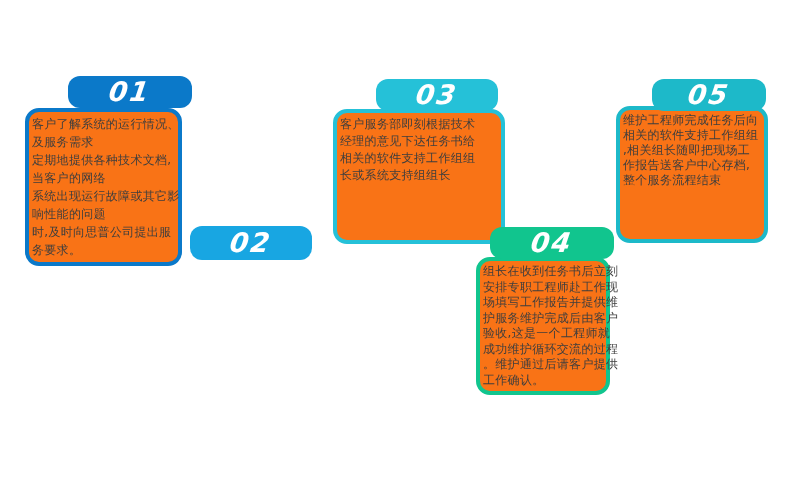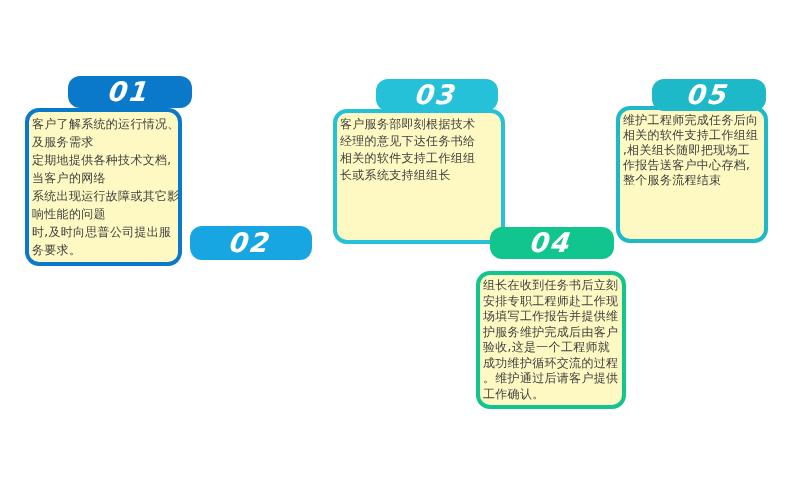--- a/index.html
+++ b/index.html
@@ -6,21 +6,21 @@
   .stage{
     position:relative;
     width:800px;height:480px;
     background:#ffffff;
     font-family:"DejaVu Sans",sans-serif;
     overflow:hidden;
   }
   .step{position:absolute;left:0;top:0;width:800px;height:480px;pointer-events:none;}
   .step .body{
     position:absolute;
-    background:#fef9c3;
+    background:#f97316;
     border:4px solid var(--c);
     border-radius:14px;
     box-sizing:border-box;
     z-index:1;
   }
   .step .badge{
     position:absolute;
     background:var(--c);
     border-radius:12px;
     display:flex;align-items:center;justify-content:center;
@@ -48,21 +48,21 @@
   .s2{z-index:3}.s4{z-index:3}
   .s1 .body{left:25px;top:108px;width:157px;height:158px}
   .s1 .badge{left:68px;top:76px;width:124px;height:32px}
   .s1 .txt{line-height:18px}
   .s2 .body{left:178px;top:251px;width:164px;height:137px}
   .s2 .badge{left:190px;top:226px;width:122px;height:34px}
   .s2 .txt{line-height:19px}
   .s3 .body{left:333px;top:109px;width:172px;height:135px}
   .s3 .badge{left:376px;top:79px;width:122px;height:32px}
   .s3 .txt{line-height:17px}
-  .s4 .body{left:476px;top:271px;width:150px;height:138px}
+  .s4 .body{left:476px;top:257px;width:134px;height:138px}
   .s4 .badge{left:490px;top:227px;width:124px;height:32px}
   .s4 .txt{line-height:15.5px}
   .s5 .body{left:616px;top:106px;width:152px;height:137px}
   .s5 .badge{left:652px;top:79px;width:114px;height:32px}
   .s5 .txt{line-height:15px}
 </style>
 </head>
 <body>
 
 <div class="stage">

